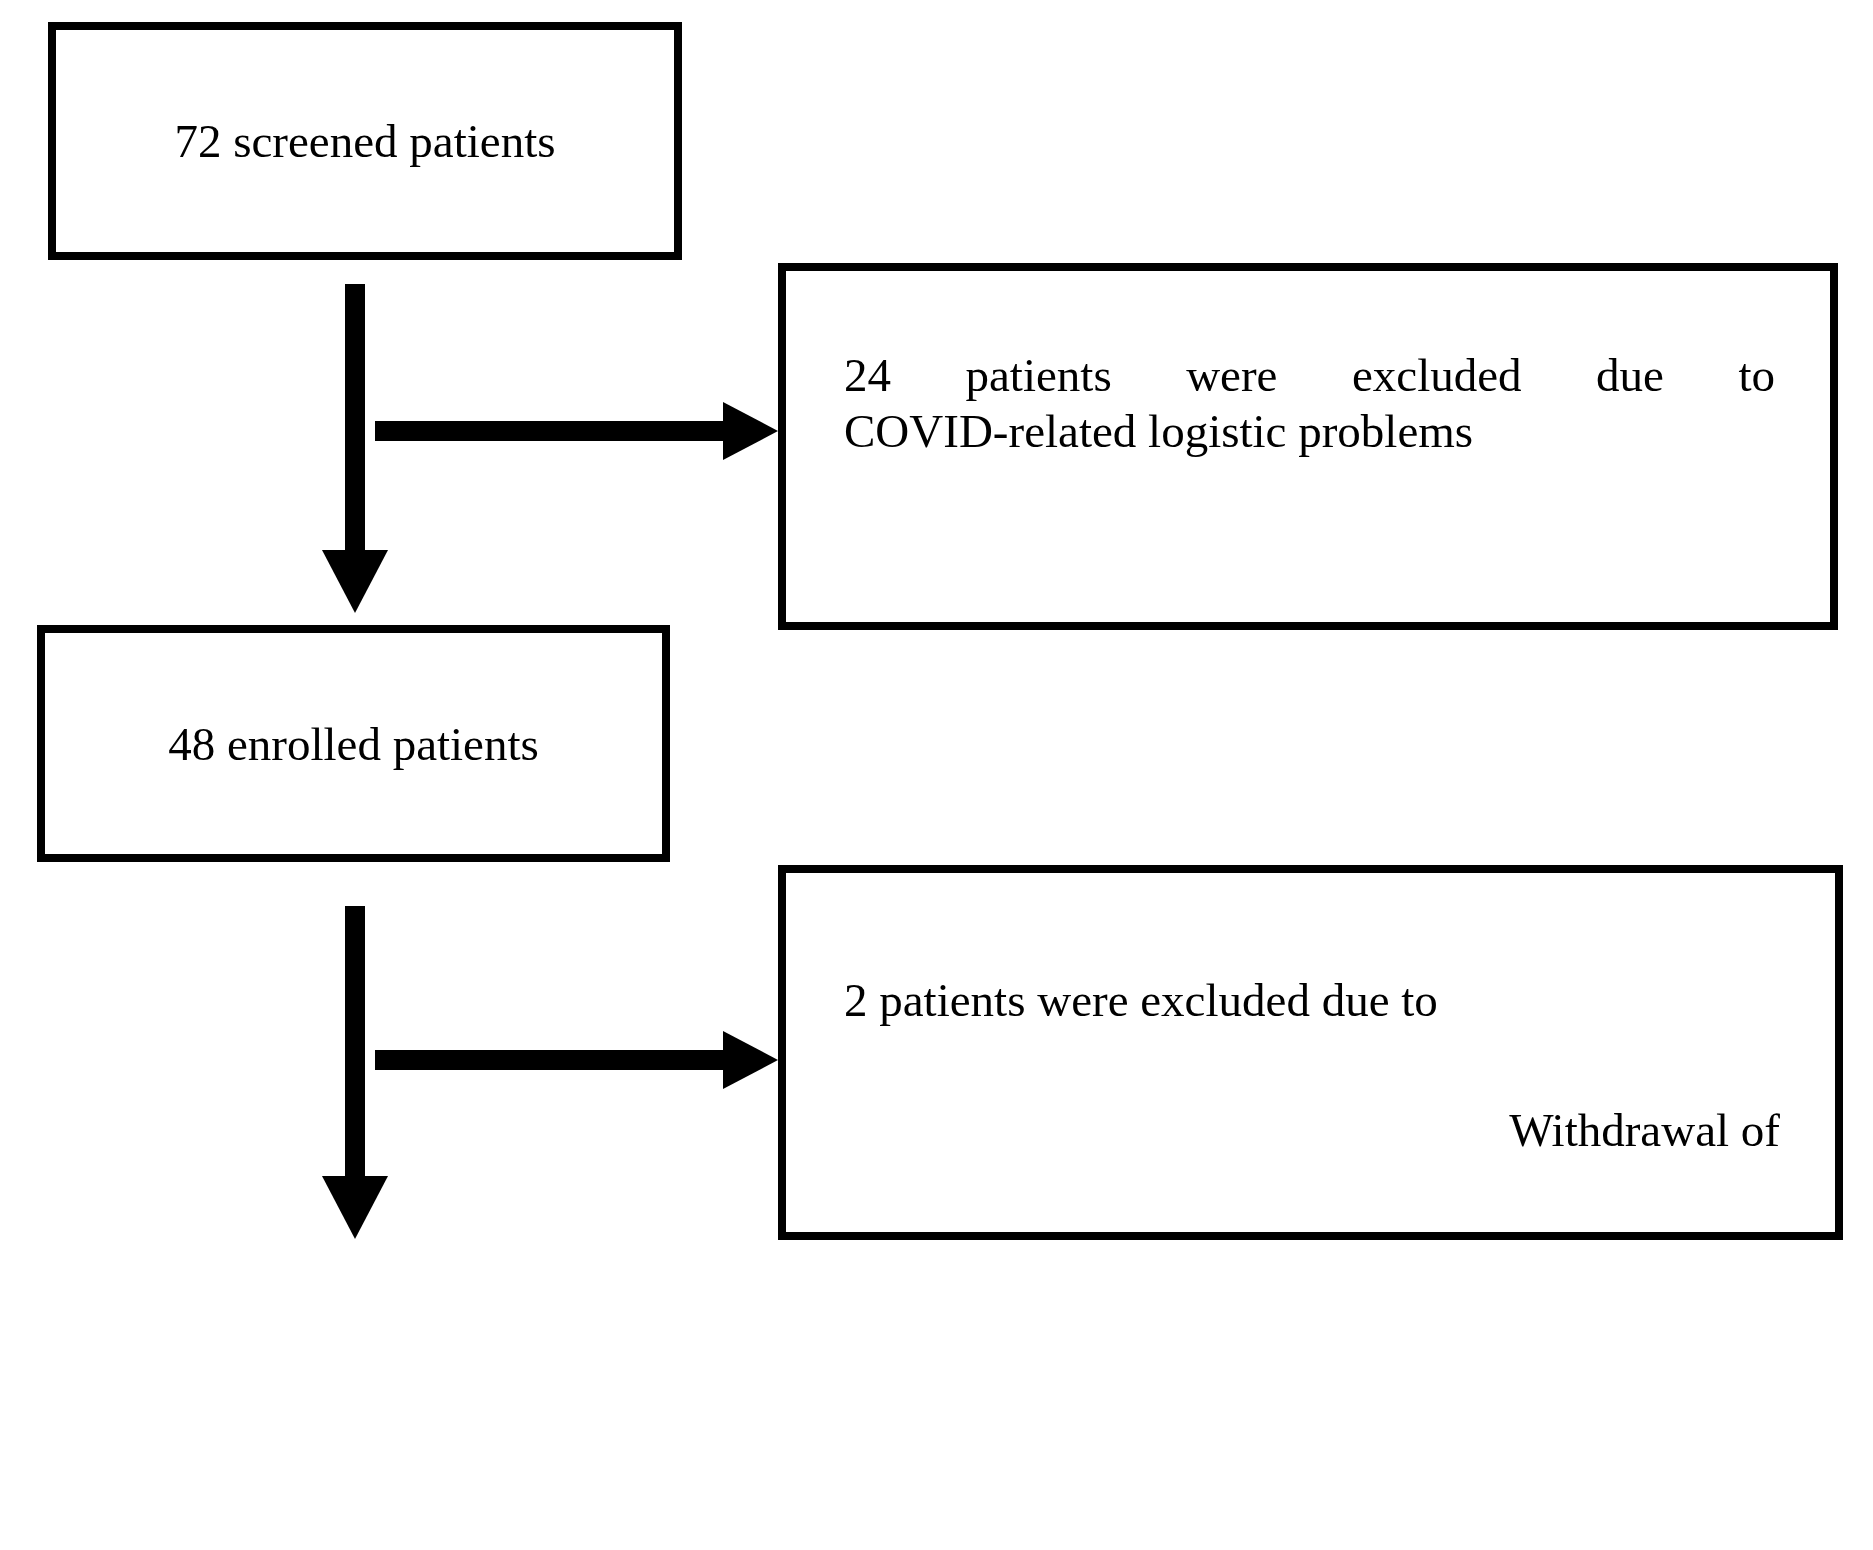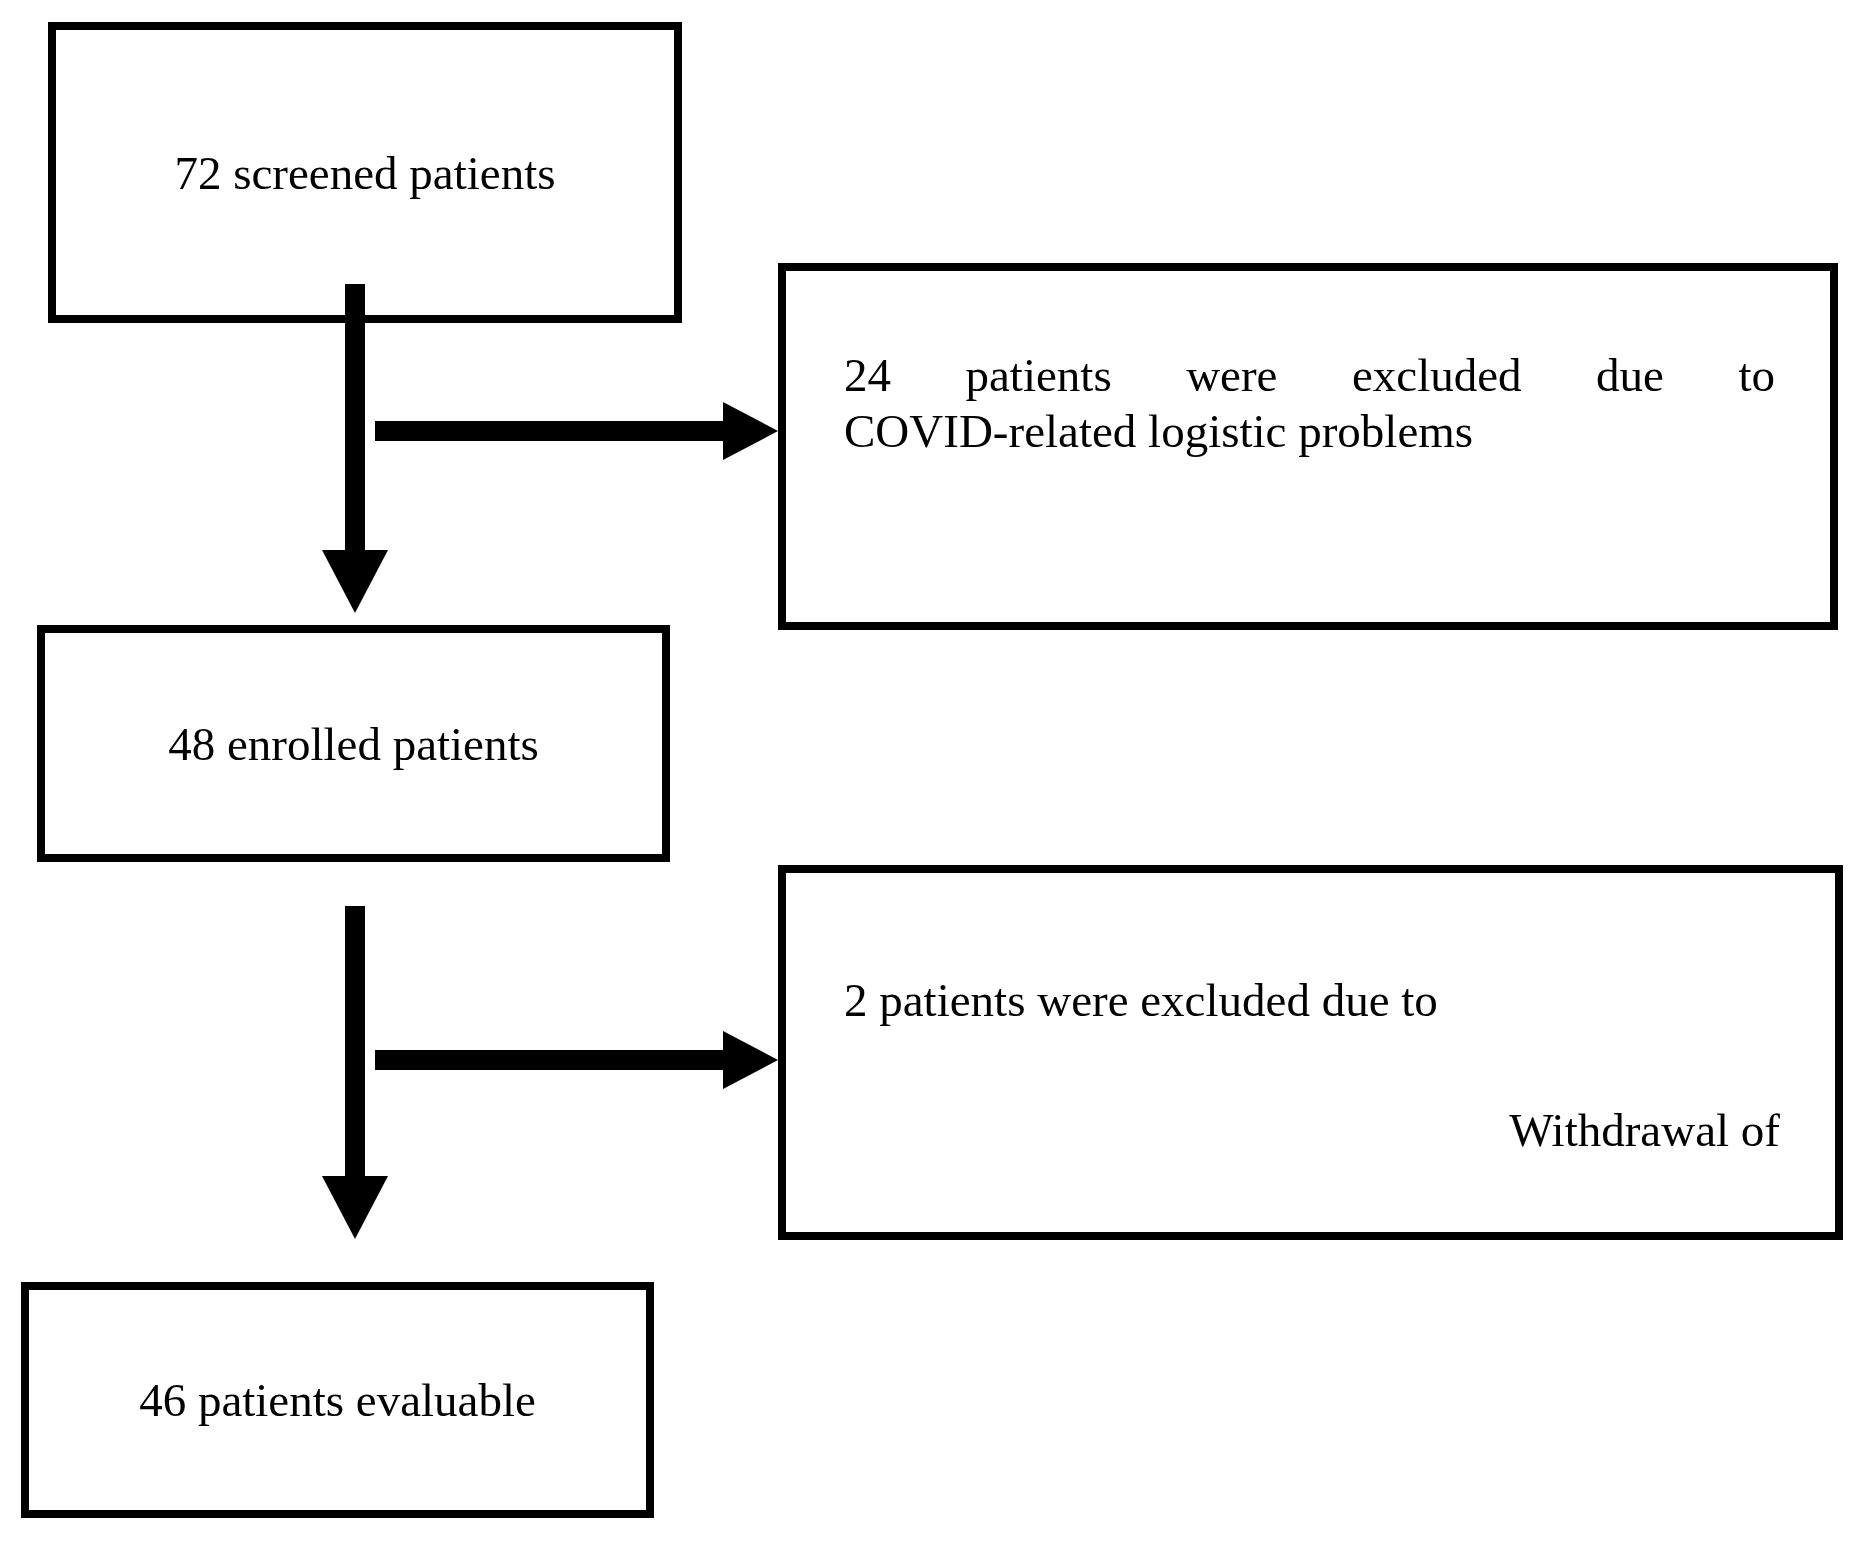--- a/index.html
+++ b/index.html
@@ -24,21 +24,21 @@
     font-size: 47px;
     line-height: 56px;
   }
   .fbox.center {
     display: flex;
     align-items: center;
     justify-content: center;
     text-align: center;
   }
   
-  #box-screened { left: 48px; top: 22px; width: 634px; height: 301px; }
+  #box-screened { left: 48px; top: 22px; width: 634px; height: 238px; }
   
   #box-excluded-covid {
     left: 778px; top: 263px; width: 1060px; height: 367px;
     padding: 76px 55px 12px 58px;
   }
   #box-excluded-covid .line1 {
     text-align: justify;
     text-align-last: justify;
   }
   #box-excluded-covid .line2 {
@@ -100,23 +100,20 @@
 
   <div class="fbox center" id="box-enrolled">
     <span>48 enrolled patients</span>
   </div>
 
   <div class="fbox" id="box-excluded-withdrawal">
     <div class="line1">2 patients were excluded due to</div>
     <div class="line2">Withdrawal of</div>
   </div>
 
-  <div class="fbox center" id="box-evaluable">
-    <span>46 patients evaluable</span>
-  </div>
 
   <div class="shaft-v" id="arrow-down-1-shaft"></div>
   <div class="head-down" id="arrow-down-1-head"></div>
 
   <div class="shaft-h" id="arrow-right-1-shaft"></div>
   <div class="head-right" id="arrow-right-1-head"></div>
 
   <div class="shaft-v" id="arrow-down-2-shaft"></div>
   <div class="head-down" id="arrow-down-2-head"></div>
 

